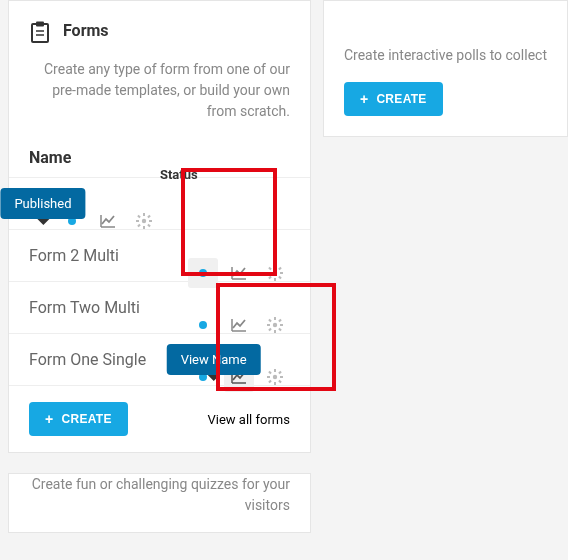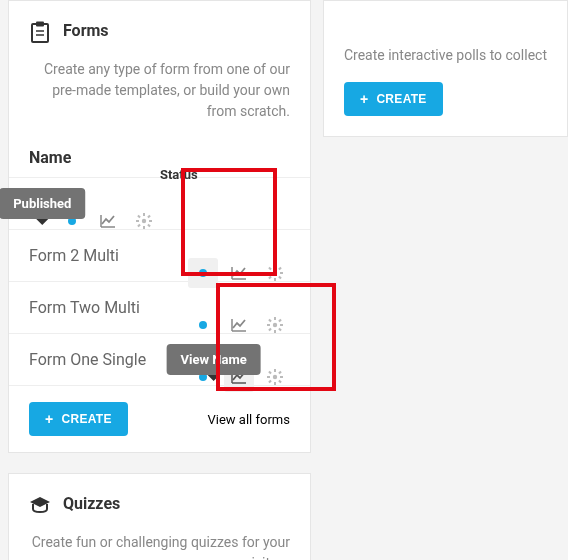--- a/index.html
+++ b/index.html
@@ -96,24 +96,24 @@
     position: relative;
   }
   .iconbtn.hl { background: #f0f0f0; }
   .dot {
     width: 8px; height: 8px; border-radius: 50%;
     background: #17a8e3;
   }
   .gear svg, .chart svg { display:block; }
   .tooltip {
     position: absolute;
-    background: #737373;
+    background: #0369a1;
     color: #fff;
     font-size: 13px;
-    font-weight: 700;
+    font-weight: 400;
     padding: 8px 14px;
     border-radius: 4px;
     white-space: nowrap;
     z-index: 10;
   }
   .tooltip::after {
     content: "";
     position: absolute;
     left: 50%;
     bottom: -6px;
@@ -326,29 +326,20 @@
       <div class="card-foot">
         <button class="btn">
           <span class="plus">+</span>
           <span>CREATE</span>
         </button>
         <span class="link">View all forms</span>
       </div>
     </div>
 
     <div class="card">
-      <div class="card-head">
-        <span class="ic">
-          <svg width="22" height="18" viewBox="0 0 22 18">
-              <polygon points="11,1 21,6 11,11 1,6" fill="#333"></polygon>
-              <path d="M4 8 v5 c0 2 3 3 7 3 s7-1 7-3 V8" fill="none" stroke="#333" stroke-width="2"></path>
-            </svg>
-        </span>
-        <h2>Quizzes</h2>
-      </div>
       <div class="card-desc">Create fun or challenging quizzes for your visitors</div>
     </div>
 
   </div>
 
   <div class="col-right">
     <div class="card polls-card">
       <div class="card-desc">Create interactive polls to collect</div>
       <div class="btn-wrap">
         <button class="btn">

